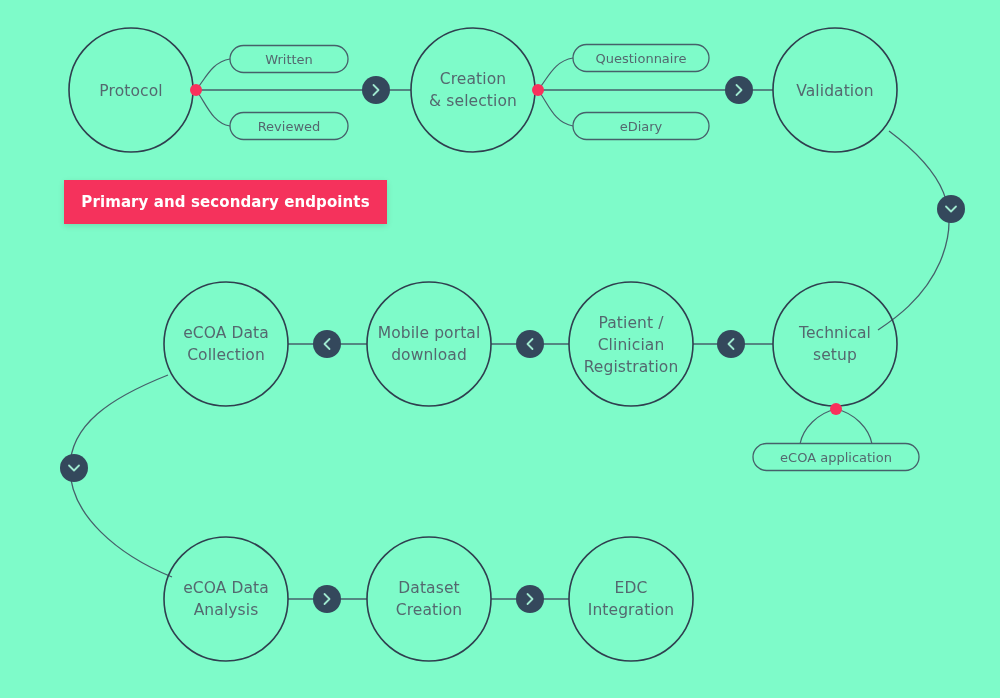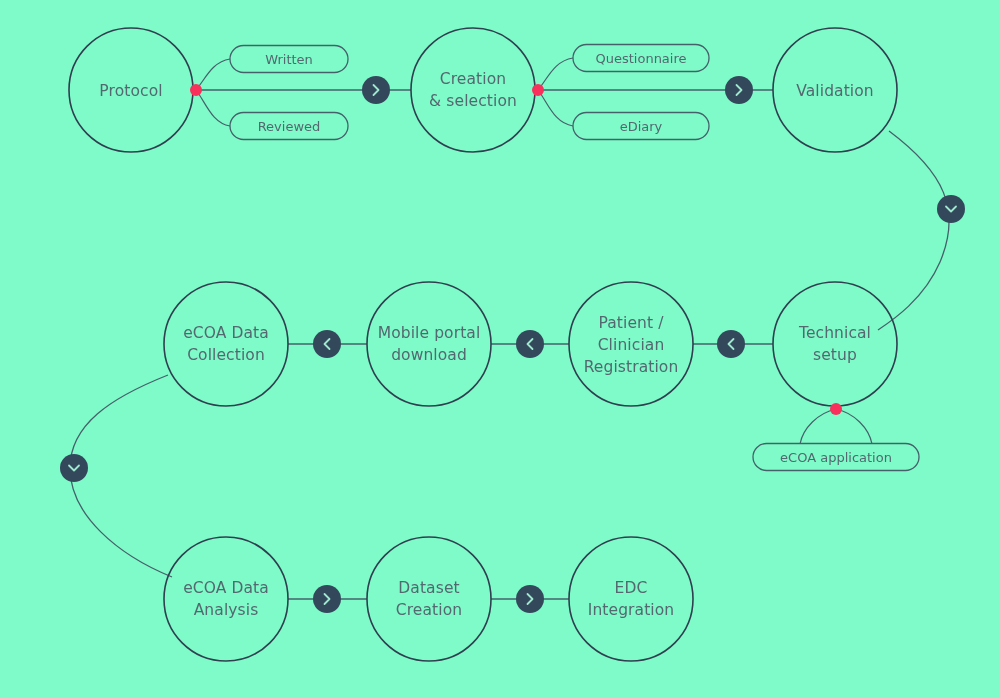--- a/index.html
+++ b/index.html
@@ -264,14 +264,17 @@
 
       <g>
         <circle class="badge-circle" cx="530" cy="599" r="14"></circle>
         <path class="badge-glyph" d="M 527.5 594 L 532.5 599 L 527.5 604"></path>
       </g>
 
     </g>
 
   </svg>
 
+  <div id="endpoint-banner">
+    <span>Primary and secondary endpoints</span>
+  </div>
 
 </div>
 
 </body></html>

